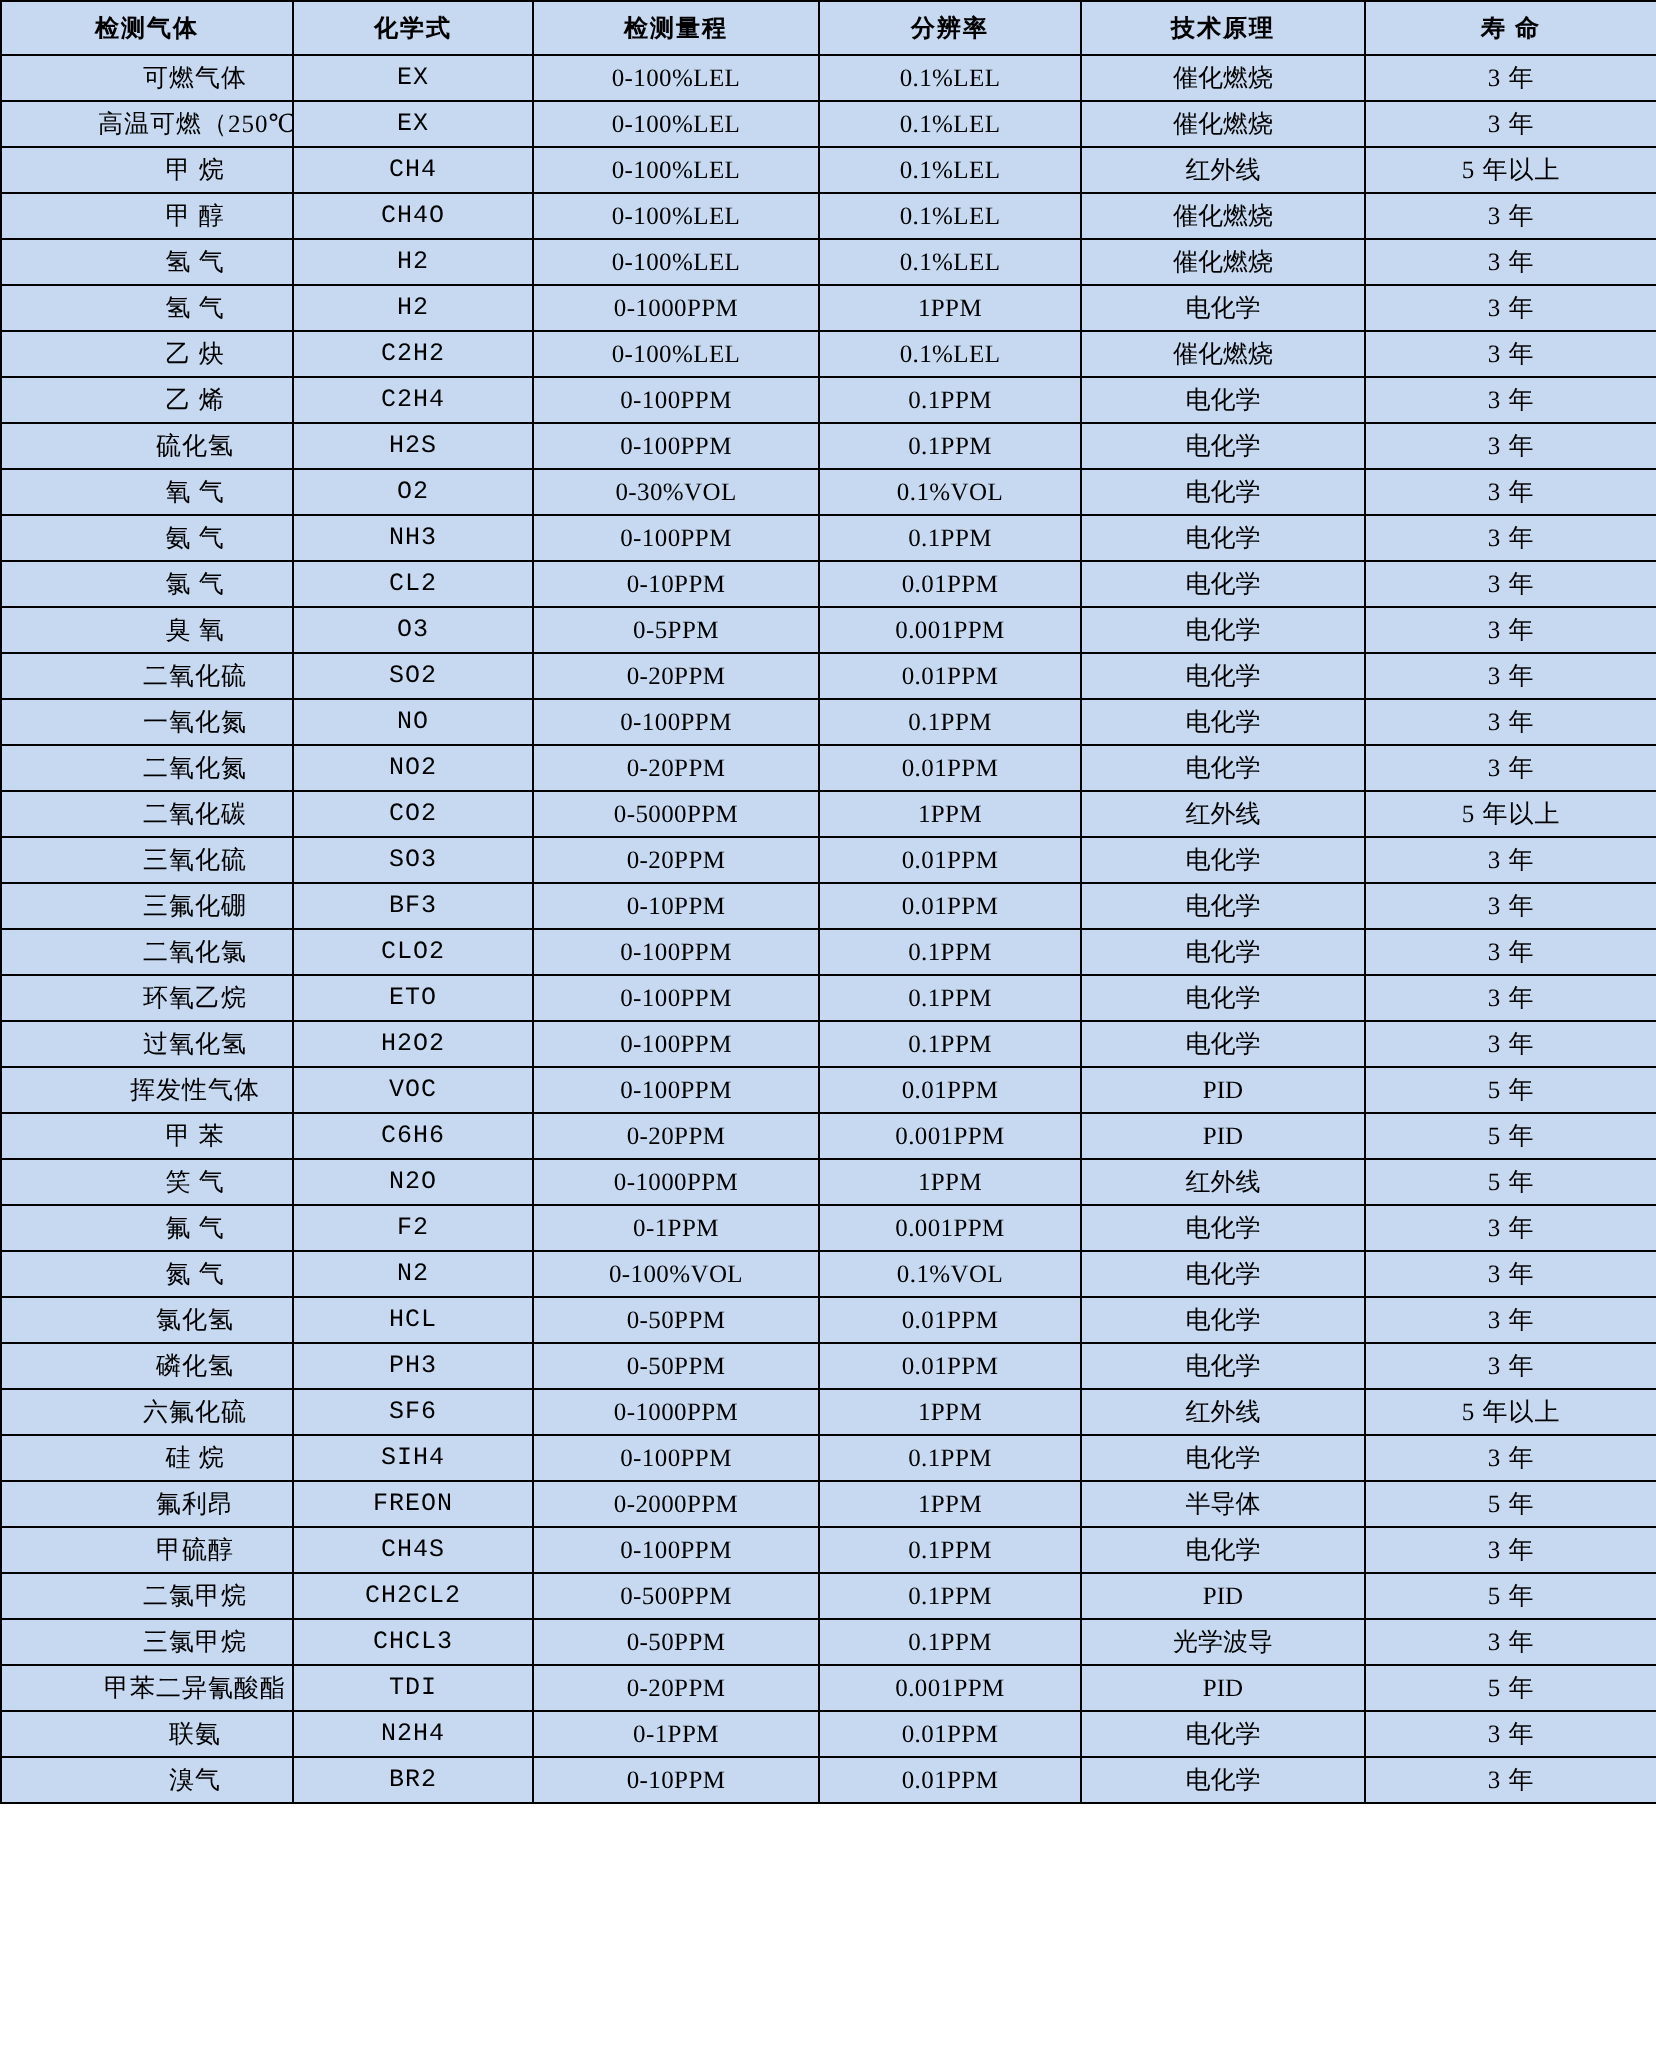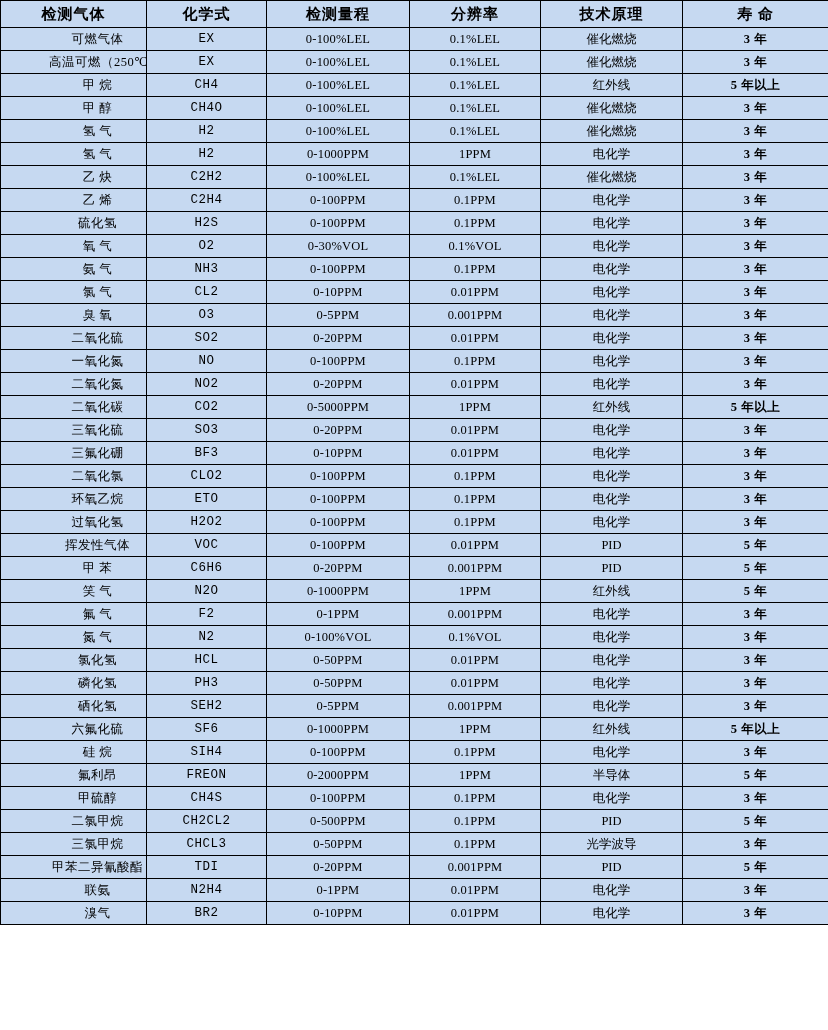--- a/index.html
+++ b/index.html
@@ -29,21 +29,21 @@
     text-align: center;
     vertical-align: middle;
     background: #c6d9f1;
     color: #000000;
     padding: 0;
     overflow: hidden;
     white-space: nowrap;
   }
   #gas-table thead th {
     height: 26px;
-    font-size: 15px;
+    font-size: 12px;
     font-weight: bold;
     letter-spacing: 1px;
   }
   #gas-table tbody td {
     height: 22px;
     font-size: 12.5px;
     font-weight: normal;
   }
   #gas-table tbody td.col-0 {
     letter-spacing: 0.5px;
@@ -52,21 +52,20 @@
   #gas-table tbody td.col-1 {
     font-family: Liberation Mono, monospace;
     letter-spacing: 0.5px;
   }
   #gas-table tbody td.col-2,
   #gas-table tbody td.col-3 {
     letter-spacing: 0.2px;
   }
   #gas-table tbody td.col-5 {
     letter-spacing: 0.5px;
-    font-weight: bold;
   }
 </style>
 </head>
 <body>
 
 <table id="gas-table">
   <colgroup>
     <col class="c0">
       <col class="c1">
       <col class="c2">
@@ -311,28 +310,20 @@
       </tr>
       <tr>
         <td class="col-0">磷化氢</td>
         <td class="col-1">PH3</td>
         <td class="col-2">0-50PPM</td>
         <td class="col-3">0.01PPM</td>
         <td class="col-4">电化学</td>
         <td class="col-5">3 年</td>
       </tr>
       <tr>
-        <td class="col-0">硒化氢</td>
-        <td class="col-1">SEH2</td>
-        <td class="col-2">0-5PPM</td>
-        <td class="col-3">0.001PPM</td>
-        <td class="col-4">电化学</td>
-        <td class="col-5">3 年</td>
-      </tr>
-      <tr>
         <td class="col-0">六氟化硫</td>
         <td class="col-1">SF6</td>
         <td class="col-2">0-1000PPM</td>
         <td class="col-3">1PPM</td>
         <td class="col-4">红外线</td>
         <td class="col-5">5 年以上</td>
       </tr>
       <tr>
         <td class="col-0">硅 烷</td>
         <td class="col-1">SIH4</td>

